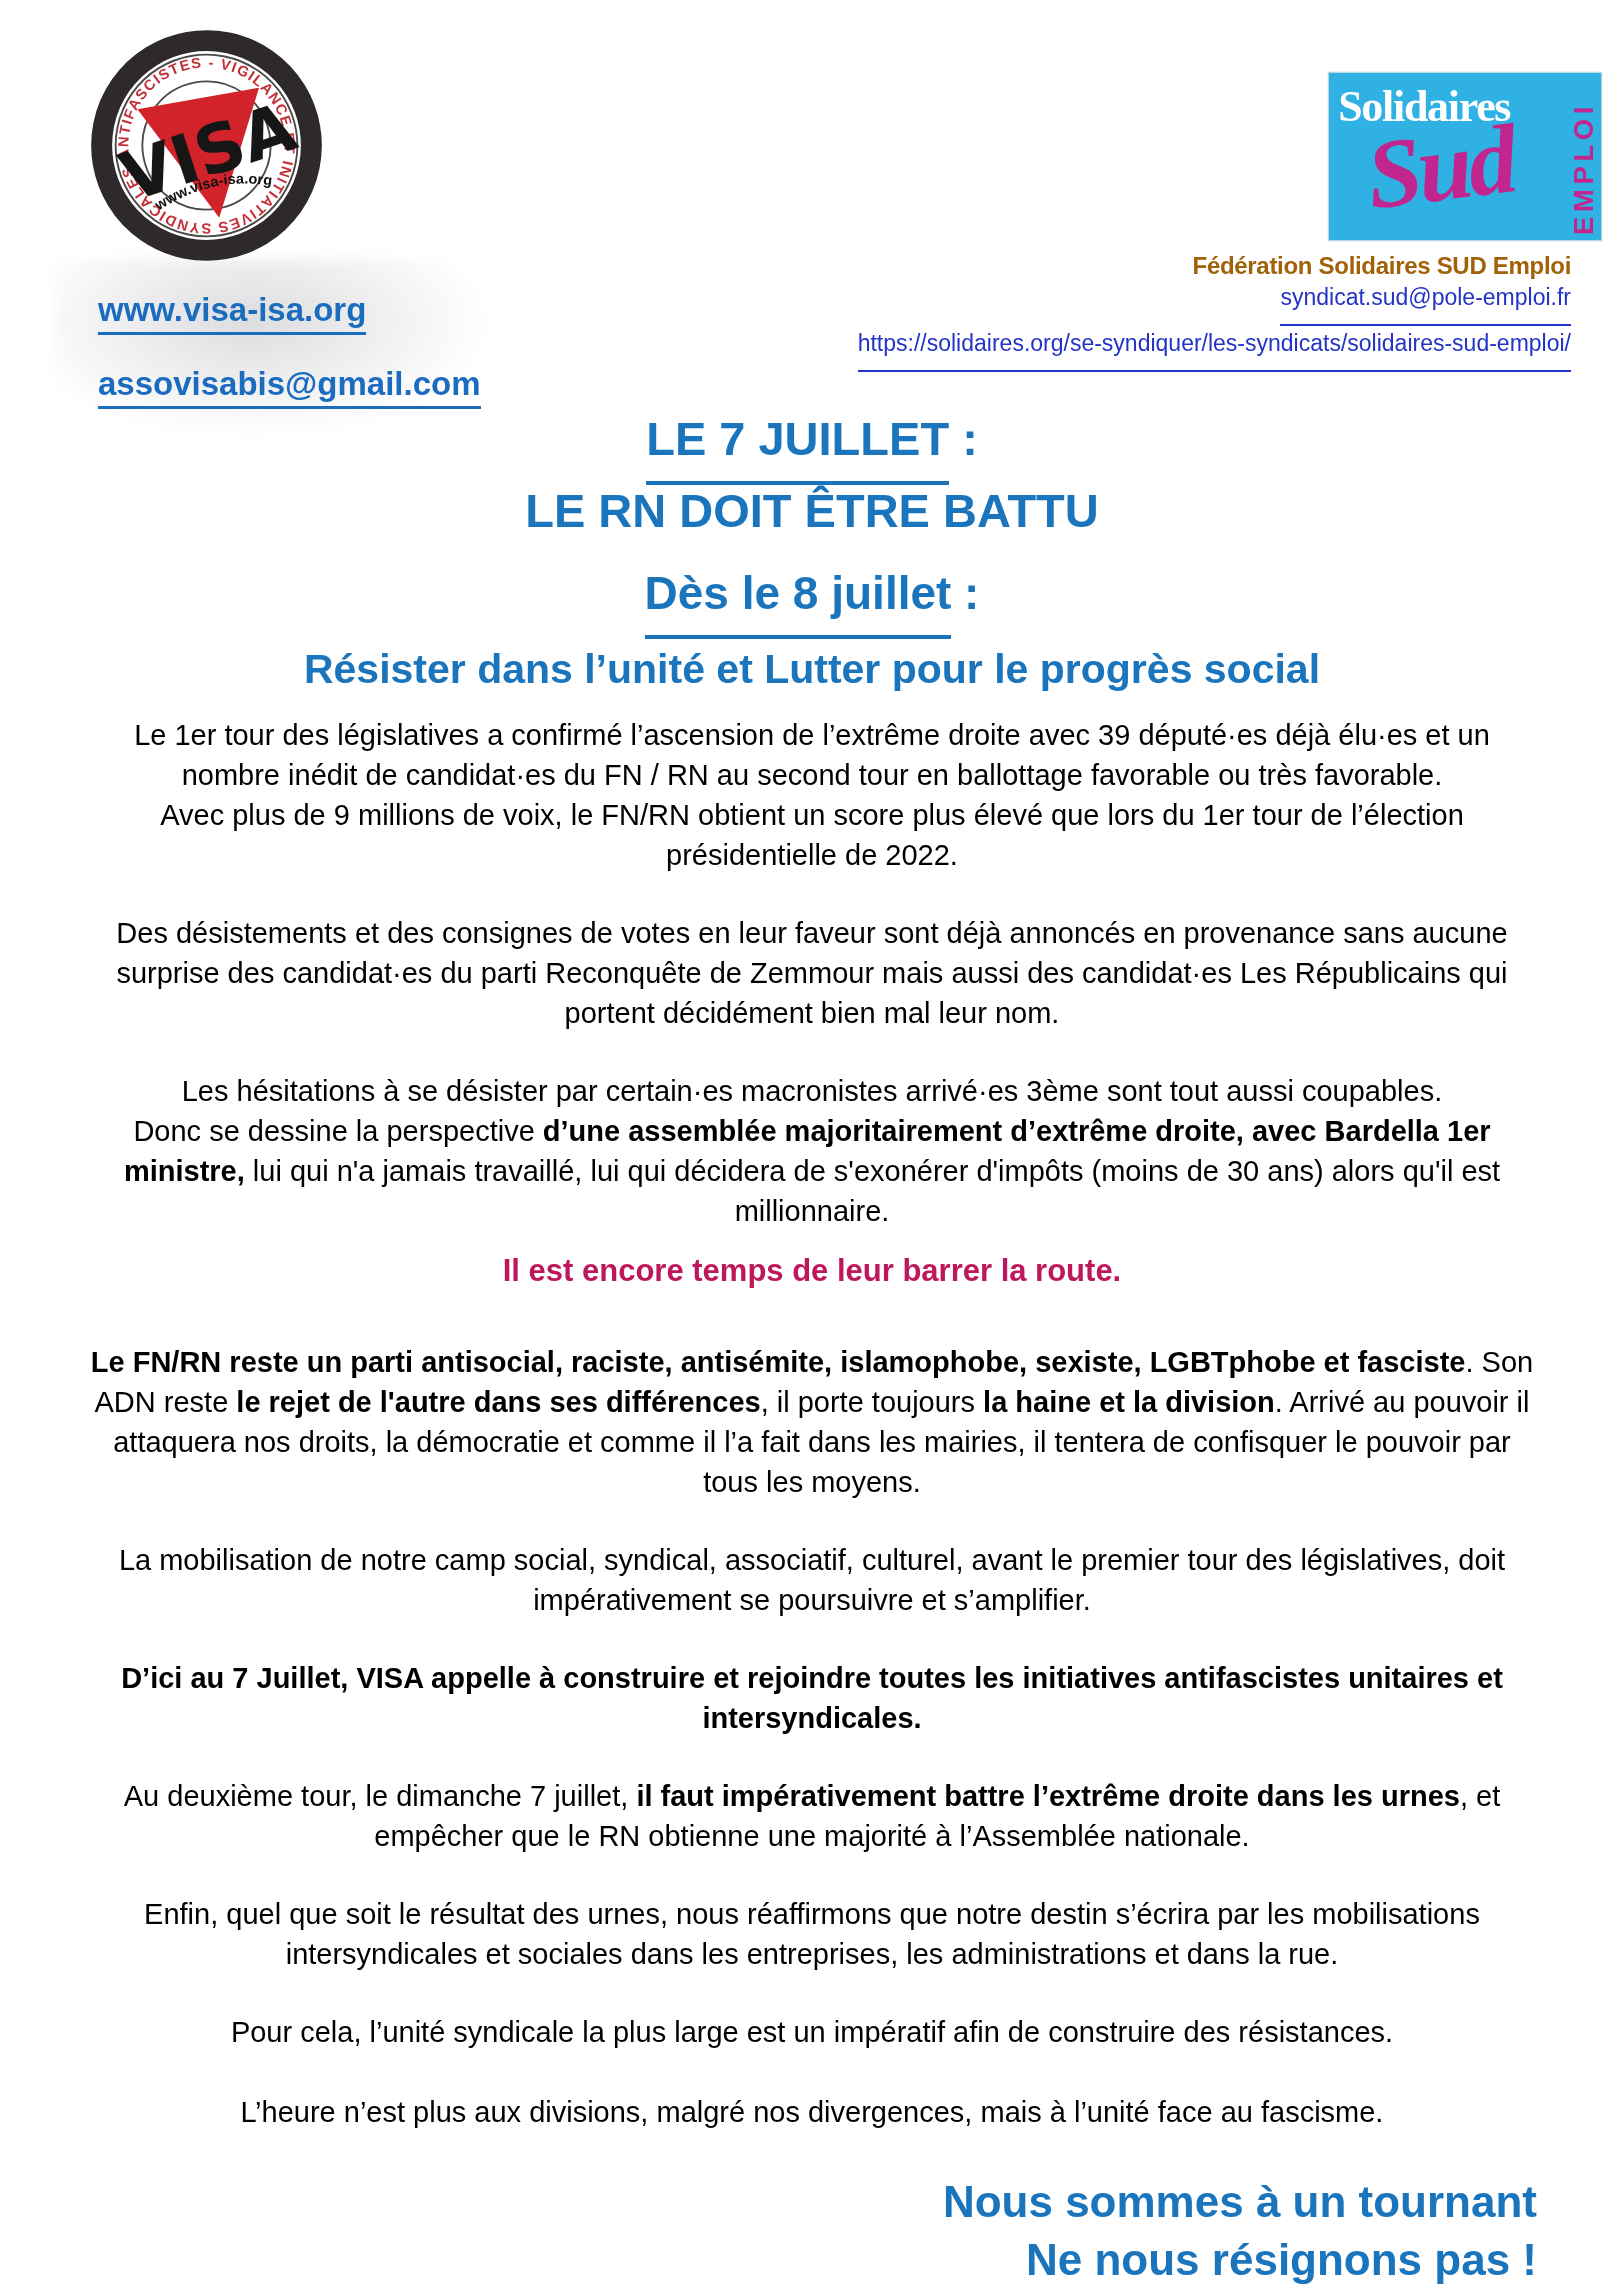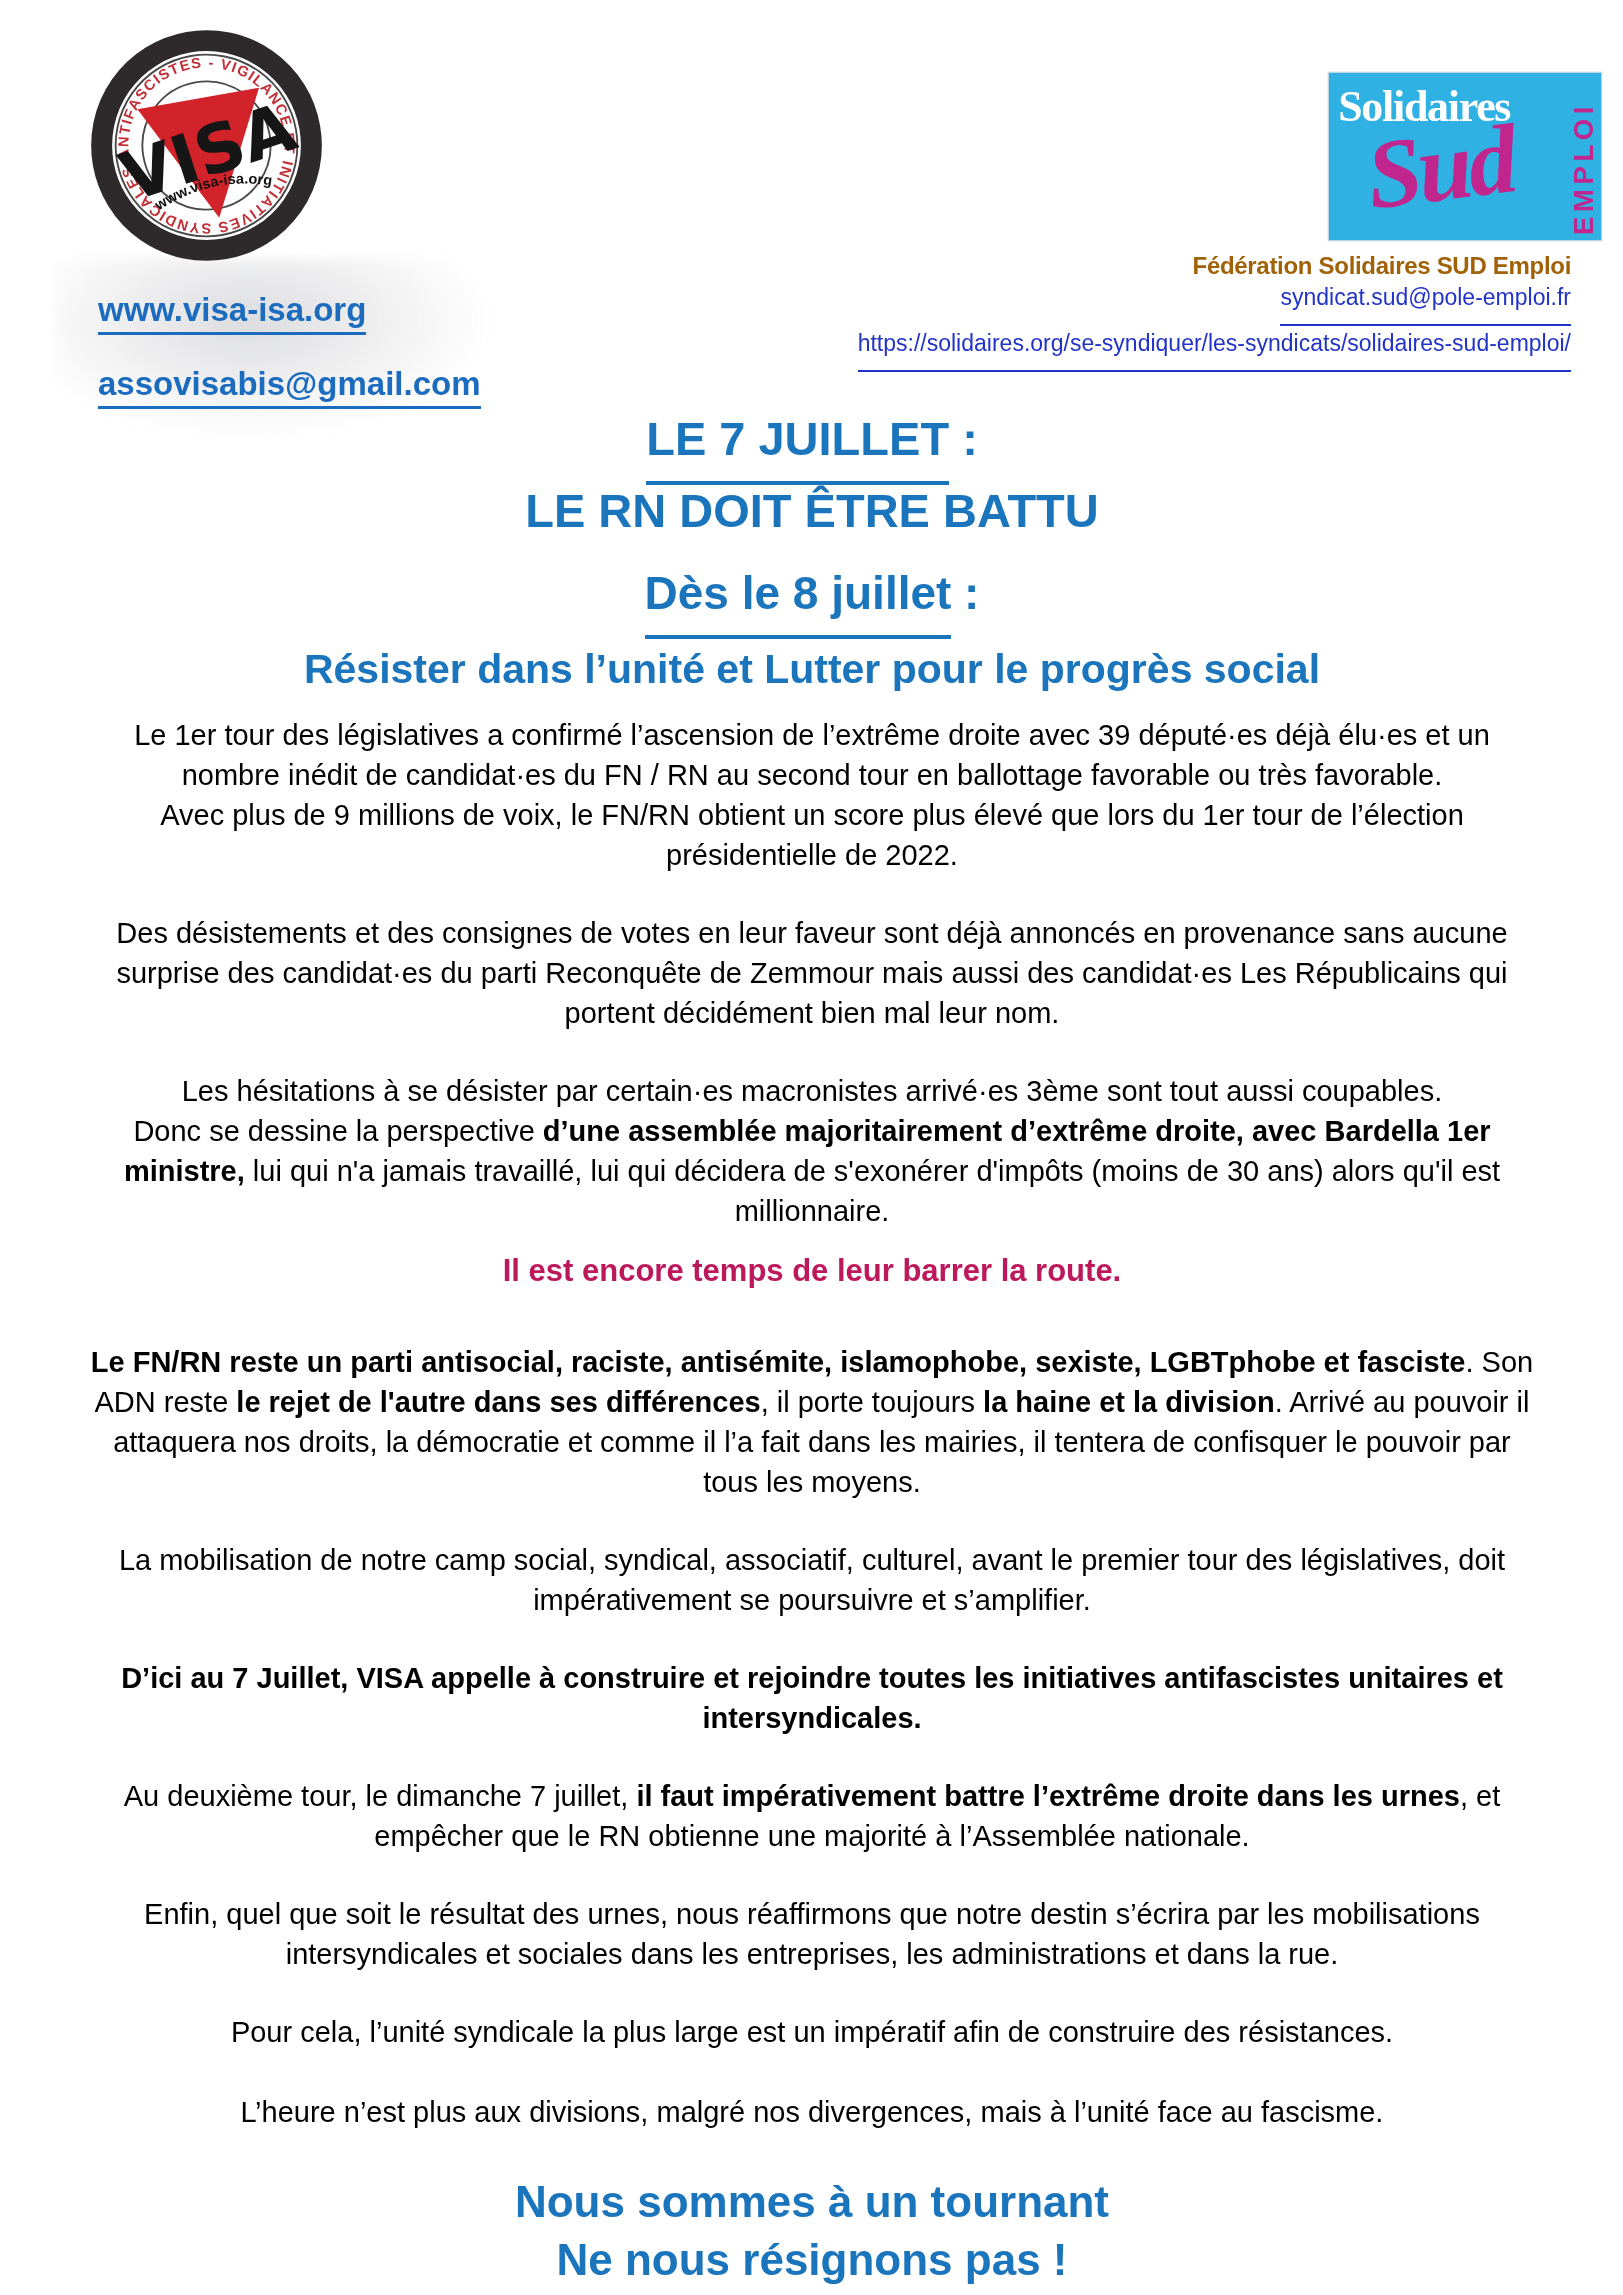--- a/index.html
+++ b/index.html
@@ -68,21 +68,21 @@
   .para:first-child { margin-top:0; }
   .para .b, .para.bold { font-weight:bold; }
   .para.lead {
     margin-top:19.6px; text-align:center; font-weight:bold;
     color:#be185d; font-size:31px;
   }
   .para.lead + .para { margin-top:51px; }
 
   
   .closing {
-    margin-top:41px; text-align:center; color:#1B75BC;
+    margin-top:41px; text-align:right; color:#1B75BC;
     font-weight:bold; font-size:44px; line-height:58px;
   }
   .quote {
     margin-top:34px; text-align:center; color:#1E7AC6;
     font-weight:bold; font-style:italic; font-size:25px; line-height:31px;
   }
 </style>
 </head>
 <body>
 

